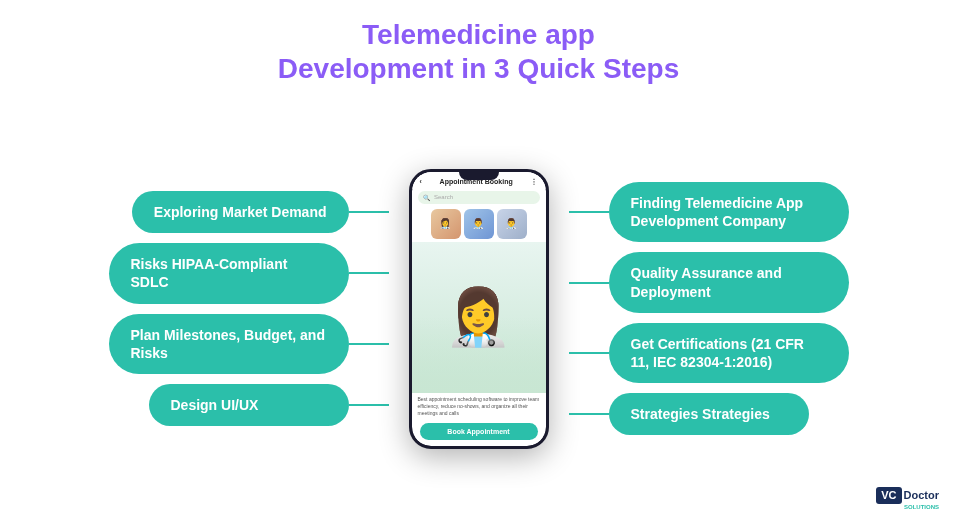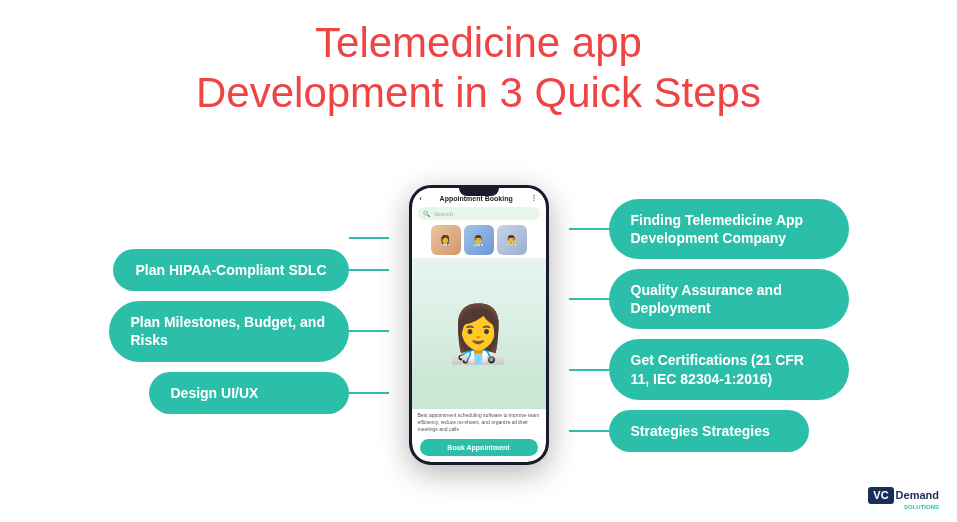--- a/index.html
+++ b/index.html
@@ -21,23 +21,23 @@
       align-items: center;
       position: relative;
     }
 
     .title-section {
       text-align: center;
       padding: 18px 0 10px 0;
     }
 
     .main-title {
-      font-size: 42px;
-      font-weight: 400;
-      color: #ef4444;
+      font-size: 28px;
+      font-weight: 700;
+      color: #8b5cf6;
       line-height: 1.2;
     }
 
     .content-area {
       display: flex;
       flex-direction: row;
       align-items: center;
       justify-content: center;
       width: 100%;
       flex: 1;
@@ -279,26 +279,29 @@
       <span>Telemedicine app</span><br>
       <span>Development in 3 Quick Steps</span>
     </div>
   </div>
 
   <div class="content-area">
 
     <div class="left-column">
 
       <div class="left-pill-wrapper">
+        <div class="step-pill">
+          <span>Exploring Market Demand</span>
+        </div>
         <div class="connector-line-left"></div>
       </div>
 
       <div class="left-pill-wrapper">
         <div class="step-pill">
-          <span>Plan HIPAA-Compliant SDLC</span>
+          <span>Risks HIPAA-Compliant SDLC</span>
         </div>
         <div class="connector-line-left"></div>
       </div>
 
       <div class="left-pill-wrapper">
         <div class="step-pill">
           <span>Plan Milestones, Budget, and Risks</span>
         </div>
         <div class="connector-line-left"></div>
       </div>
@@ -370,19 +373,19 @@
       </div>
 
     </div>
 
   </div>
 
   <div class="logo-bottom-right">
     <div style="display:flex;flex-direction:column;align-items:flex-end;">
       <div style="display:flex;align-items:center;gap:2px;padding-left:45px;">
         <div class="logo-vc">VC</div>
-        <span class="logo-doctor">Demand</span>
+        <span class="logo-doctor">Doctor</span>
       </div>
       <span class="logo-tagline">SOLUTIONS</span>
     </div>
   </div>
 
 </div>
 
 </body></html>

